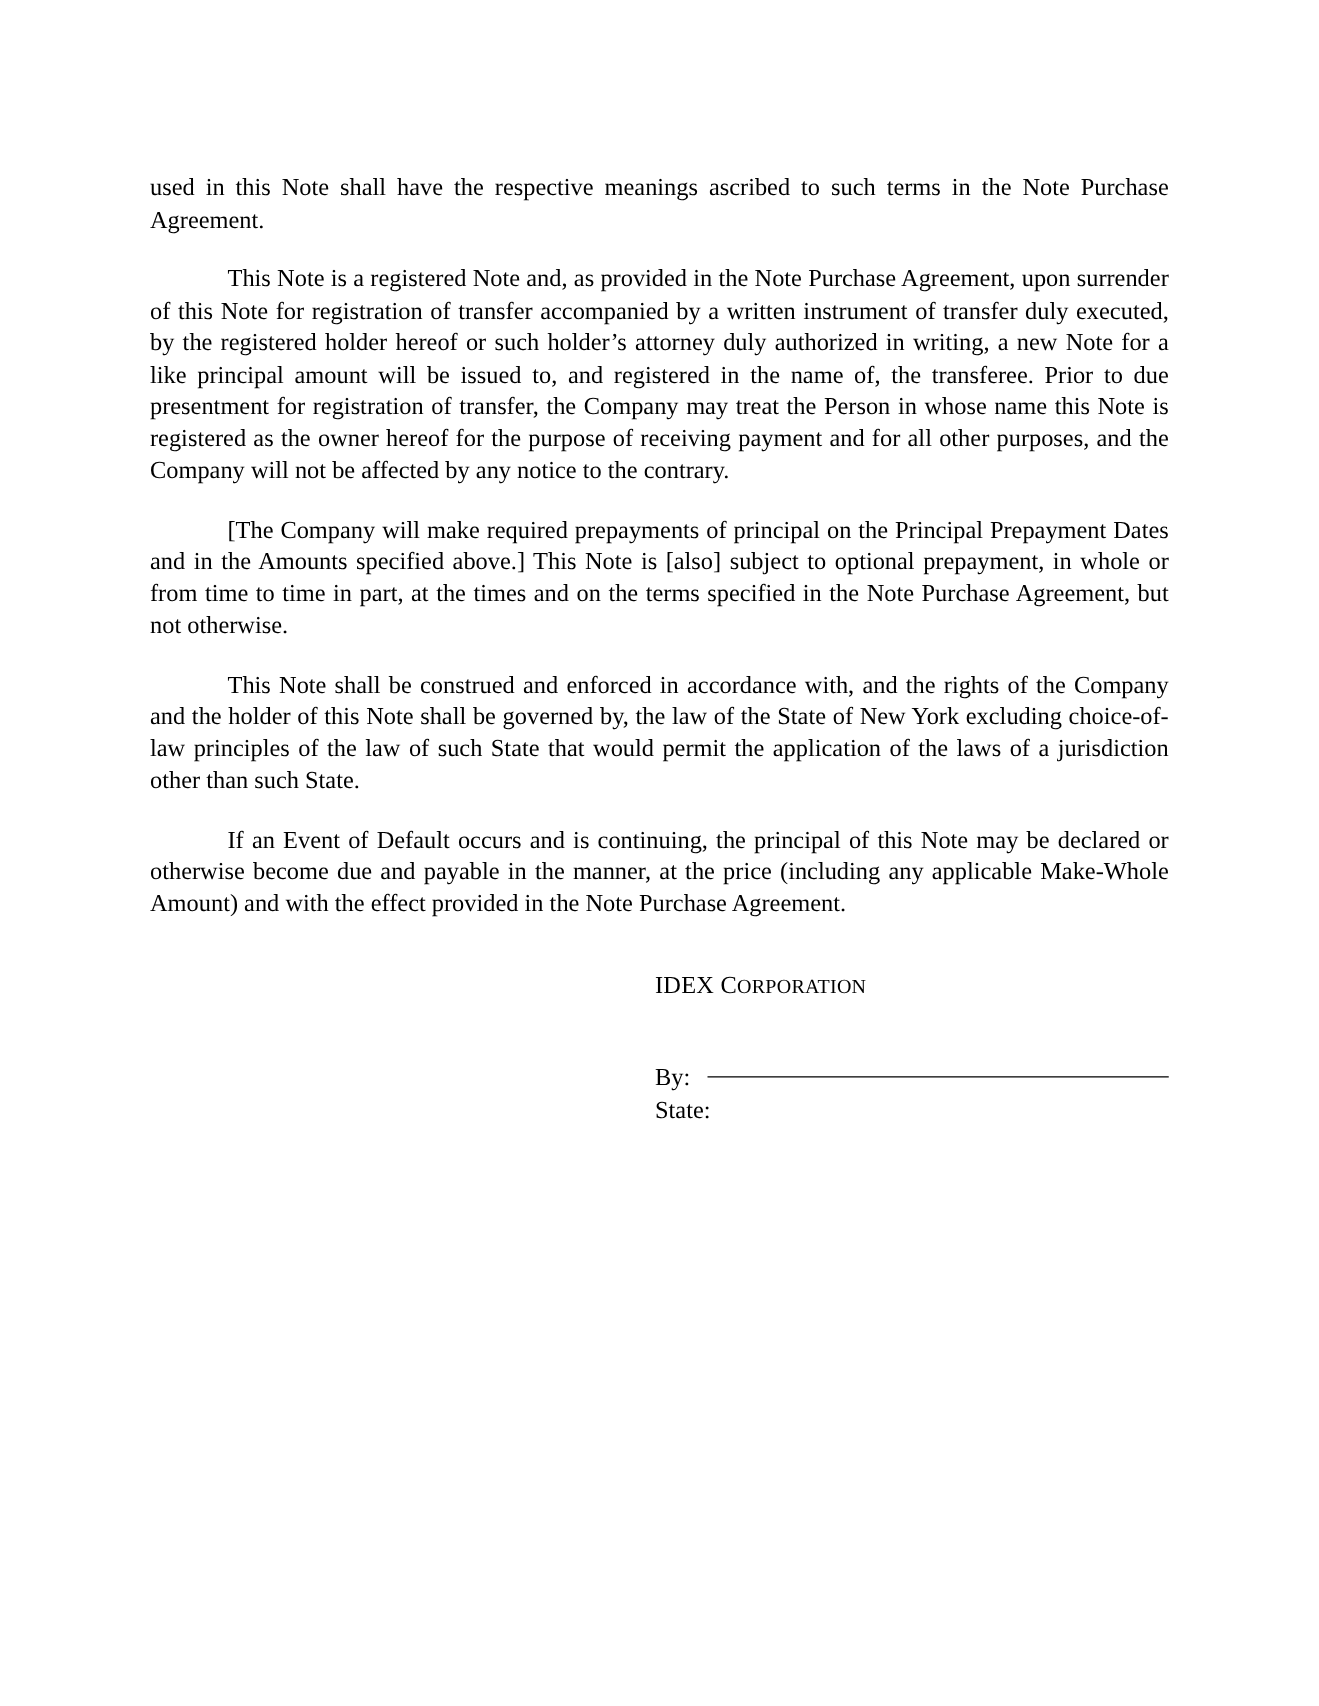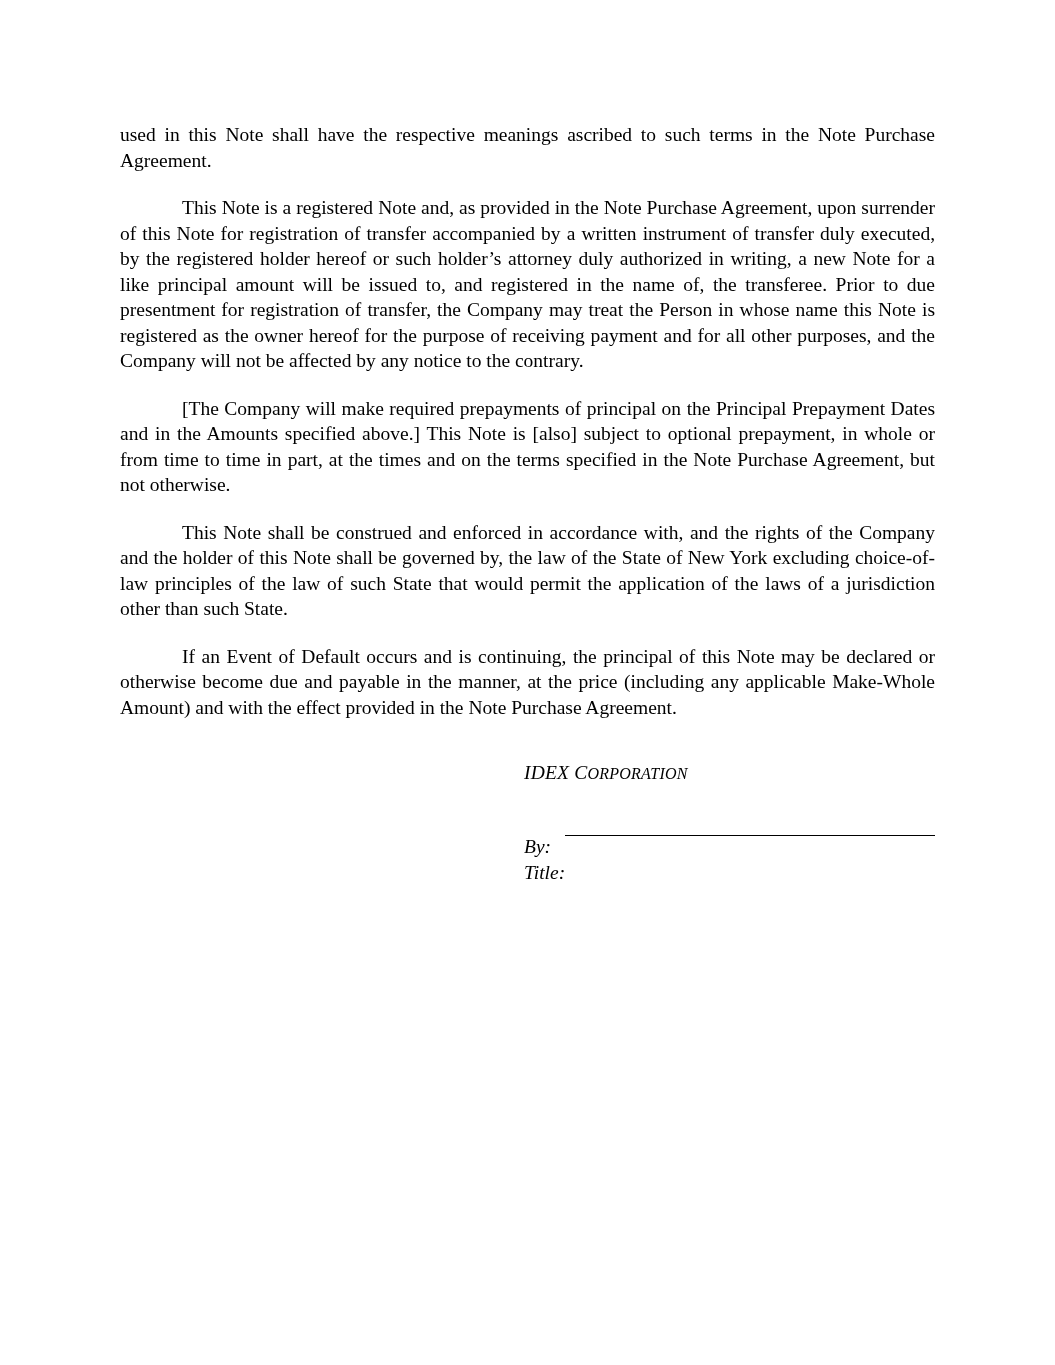--- a/index.html
+++ b/index.html
@@ -8,21 +8,21 @@
     background: #ffffff;
   }
   body {
     font-family: "Liberation Serif", serif;
     color: #000000;
   }
   .page {
     position: relative;
     width: 1055px;
     height: 984px;
-    margin: 0 auto;
+    margin: 16px auto;
     background: #ffffff;
     box-sizing: border-box;
     overflow: hidden;
   }
   .content {
     position: absolute;
     left: 120px;
     top: 122px;
     width: 815px;
   }
@@ -37,39 +37,38 @@
   p.para.first {
     text-indent: 0;
   }
   p.para.indent {
     text-indent: 62px;
   }
   .signature-block {
     margin-top: 40px;
     margin-left: 404px;
     width: 411px;
-    font-style: italic;
   }
   .company-name {
     font-size: 19.5px;
     line-height: 25px;
     letter-spacing: 0.2px;
     white-space: nowrap;
   }
   .company-name .smallcaps {
     font-size: 16px;
   }
   .sig-lines {
     margin-top: 48px;
     font-size: 19.5px;
     line-height: 26px;
   }
   .sig-row {
     display: flex;
-    align-items: flex-start;
+    align-items: center;
     white-space: nowrap;
   }
   .sig-label {
     min-width: 0;
   }
   .sig-rule {
     flex: 1 1 auto;
     margin-left: 14px;
     margin-bottom: 4px;
     border-bottom: 1px solid #000000;
@@ -105,21 +104,21 @@
     <div class="signature-block">
 
       <div class="company-name"><span>IDEX</span> <span>C</span><span class="smallcaps">ORPORATION</span></div>
 
       <div class="sig-lines">
         <div class="sig-row">
           <span class="sig-label">By:</span>
           <span class="sig-rule"></span>
         </div>
         <div class="sig-row">
-          <span class="sig-label">Title:</span>
+          <span class="sig-label">State:</span>
         </div>
       </div>
 
     </div>
 
   </div>
 
   <div class="footer">E-1.2-2</div>
 
 </div>

